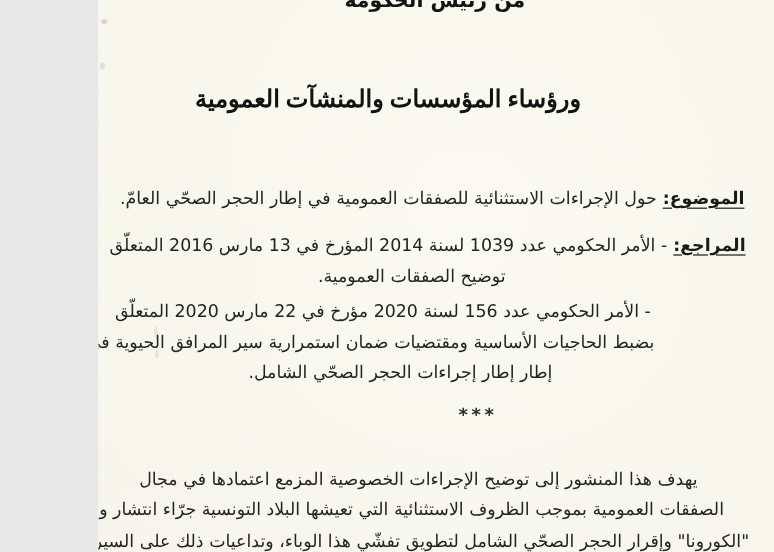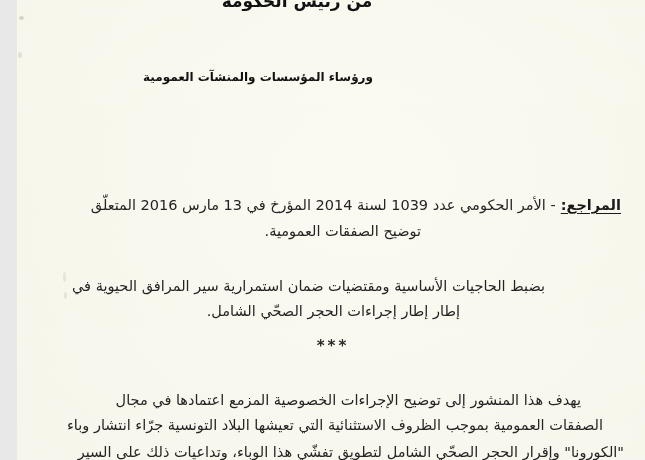--- a/index.html
+++ b/index.html
@@ -2,40 +2,40 @@
 <html lang="ar" dir="rtl"><head>
 <meta charset="utf-8">
 <style>
   html, body {
     margin: 0;
     padding: 0;
     background: #e8e8e8;
   }
   .page {
     position: relative;
-    width: 628px;
+    width: 563px;
     height: 460px;
     overflow: hidden;
     direction: rtl;
     background: linear-gradient(180deg, #fbfaf0 0%, #faf9ee 45%, #fbfaf1 100%);
     font-family: "DejaVu Sans", sans-serif;
     color: #1f1f1f;
   }
   
   .h-line {
     position: absolute;
     white-space: nowrap;
     font-weight: 700;
     color: #121212;
     transform: translateX(-50%);
     letter-spacing: 0.2px;
   }
   .h1 { left: 280px; top: -9px;  font-size: 17px; }
   .h2 { left: 266px; top: 29px;  font-size: 16px; }
-  .h3 { left: 241px; top: 70px;  font-size: 12px; }
+  .h3 { left: 241px; top: 70px;  font-size: 20px; font-family: Liberation Serif, serif; }
 
   
   .line {
     position: absolute;
     white-space: nowrap;
     font-size: 14.5px;
     line-height: 19px;
     color: #242424;
   }
   .label {
@@ -85,26 +85,30 @@
 </head>
 <body>
 
 <div class="page">
 
   <div class="shade"></div>
 
   <div class="h-line h1">من رئيس الحكومة</div>
   <div class="h-line h3">ورؤساء المؤسسات والمنشآت العمومية</div>
 
+  <div class="line subject-line">
+    <span class="label">الموضوع:</span><span>حول الإجراءات الاستثنائية للصفقات العمومية في إطار الحجر الصحّي العامّ.</span>
+  </div>
 
   <div class="line ref1-l1">
     <span class="label">المراجع:</span><span>- الأمر الحكومي عدد 1039 لسنة 2014 المؤرخ في 13 مارس 2016 المتعلّق</span>
   </div>
   <div class="line ref1-l2">توضيح الصفقات العمومية.</div>
 
+  <div class="line ref2-l1">- الأمر الحكومي عدد 156 لسنة 2020 مؤرخ في 22 مارس 2020 المتعلّق</div>
   <div class="line ref2-l2">بضبط الحاجيات الأساسية ومقتضيات ضمان استمرارية سير المرافق الحيوية في</div>
   <div class="line ref2-l3">إطار إطار إجراءات الحجر الصحّي الشامل.</div>
 
   <div class="stars">***</div>
 
   <div class="line body-l2">الصفقات العمومية بموجب الظروف الاستثنائية التي تعيشها البلاد التونسية جرّاء انتشار وباء</div>
   <div class="line body-l1">يهدف هذا المنشور إلى توضيح الإجراءات الخصوصية المزمع اعتمادها في مجال</div>
   <div class="line body-l3">"الكورونا" وإقرار الحجر الصحّي الشامل لتطويق تفشّي هذا الوباء، وتداعيات ذلك على السير</div>
 
   <div class="speck sp1"></div>

